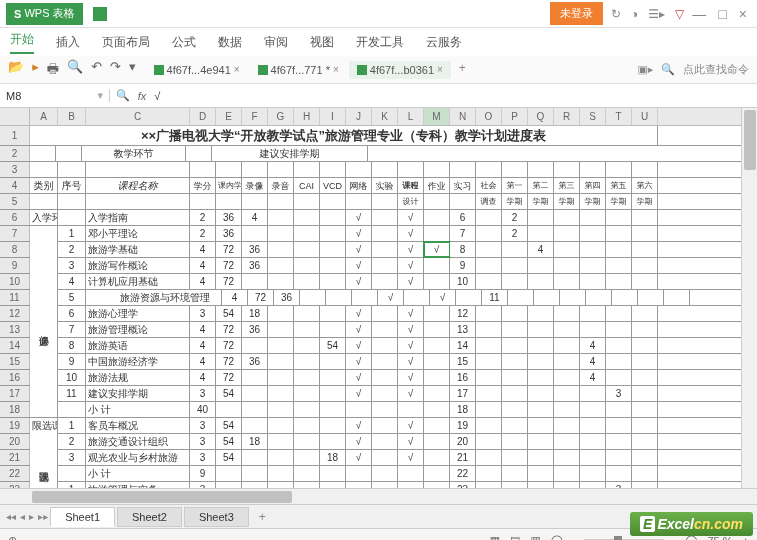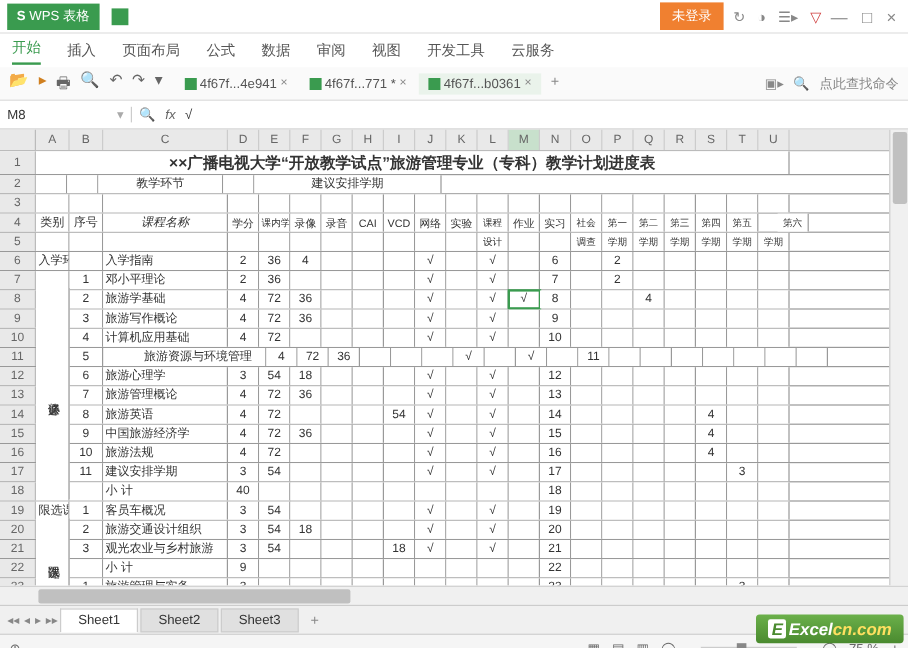--- a/index.html
+++ b/index.html
@@ -208,30 +208,30 @@
         <div class="cell c" style="width: 28px;">序号</div>
         <div class="cell c" style="width: 104px; font-style: italic;">课程名称</div>
         <div class="cell c" style="width: 26px; font-size: 9px;">学分</div>
         <div class="cell c" style="width: 26px; font-size: 8px;">课内学时</div>
         <div class="cell c" style="width: 26px; font-size: 9px;">录像</div>
         <div class="cell c" style="width: 26px; font-size: 9px;">录音</div>
         <div class="cell c" style="width: 26px; font-size: 9px;">CAI</div>
         <div class="cell c" style="width: 26px; font-size: 9px;">VCD</div>
         <div class="cell c" style="width: 26px; font-size: 9px;">网络</div>
         <div class="cell c" style="width: 26px; font-size: 9px;">实验</div>
-        <div class="cell c" style="width: 26px; font-size: 8px;">课程</div>
+        <div class="cell c" style="width: 26px; font-size: 8px; font-weight: bold;">课程</div>
         <div class="cell c" style="width: 26px; font-size: 9px;">作业</div>
         <div class="cell c" style="width: 26px; font-size: 9px;">实习</div>
         <div class="cell c" style="width: 26px; font-size: 8px;">社会</div>
         <div class="cell c" style="width: 26px; font-size: 8px;">第一</div>
         <div class="cell c" style="width: 26px; font-size: 8px;">第二</div>
         <div class="cell c" style="width: 26px; font-size: 8px;">第三</div>
         <div class="cell c" style="width: 26px; font-size: 8px;">第四</div>
         <div class="cell c" style="width: 26px; font-size: 8px;">第五</div>
-        <div class="cell c" style="width: 26px; font-size: 8px; margin-left: 16px;">第六</div>
+        <div class="cell c" style="width: 26px; font-size: 8px;">第六</div>
       </div>
       <div class="row">
         <div class="rh">5</div>
         <div class="cell c" style="width: 28px;"></div>
         <div class="cell c" style="width: 28px;"></div>
         <div class="cell c" style="width: 104px;"></div>
         <div class="cell c" style="width: 26px;"></div>
         <div class="cell c" style="width: 26px;"></div>
         <div class="cell c" style="width: 26px;"></div>
         <div class="cell c" style="width: 26px;"></div>

